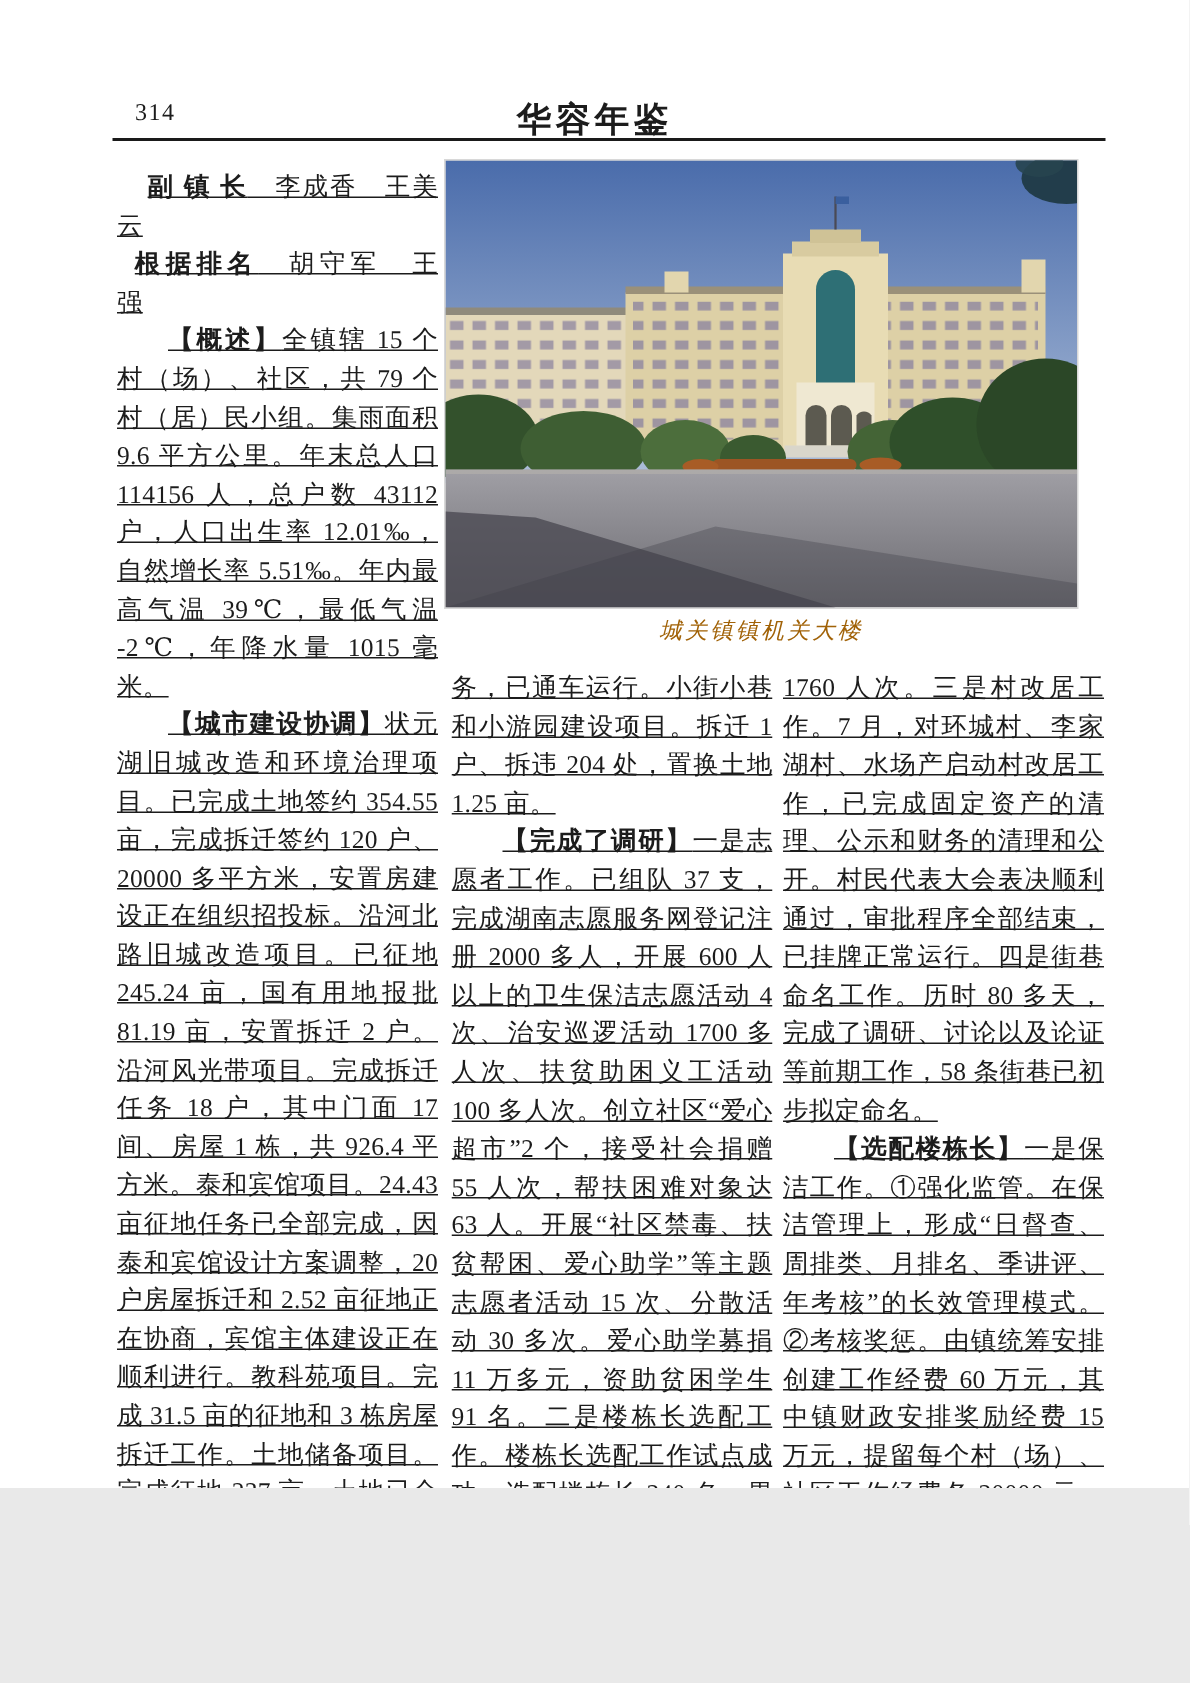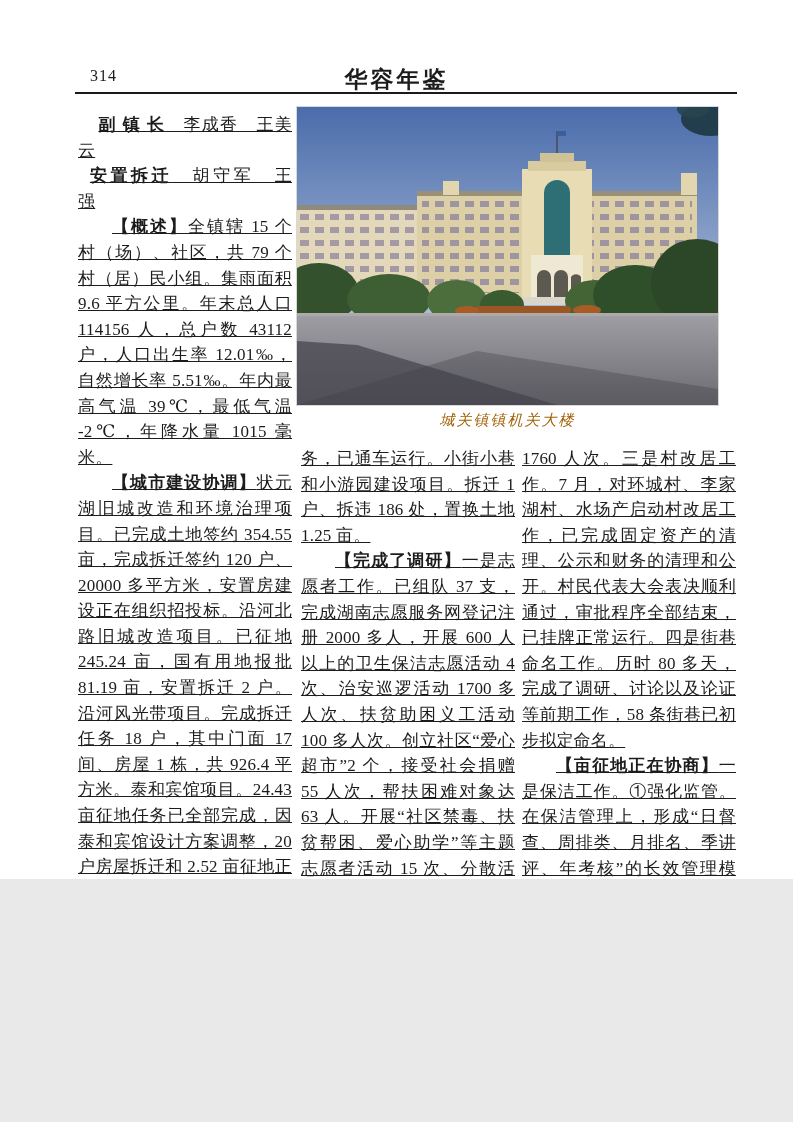--- a/index.html
+++ b/index.html
@@ -1,17 +1,17 @@
 <!DOCTYPE html>
 <html><head>
 <meta charset="utf-8">
 <style>
   html,body{margin:0;padding:0;background:#e9e9e9;}
   .page{
-    position:relative;width:793px;height:879px;margin:0 auto;
+    position:relative;width:793px;height:992px;margin:0 auto;
     background:#ffffff;overflow:hidden;
     font-family:"Liberation Serif","DejaVu Serif",serif;
     color:#1c1c1c;
   }
   
   .header-num{position:absolute;left:90px;top:67px;font-size:16px;letter-spacing:1px;}
   .header-title{position:absolute;left:0;top:64px;width:793px;text-align:center;
     font-size:23px;letter-spacing:3px;font-weight:600;}
   .header-rule{position:absolute;left:75px;top:92px;width:662px;height:2px;background:#1a1a1a;}
   
@@ -101,26 +101,26 @@
       <rect x="0" y="206" width="421" height="92" fill="url(#ground)"></rect>
       <rect x="0" y="206" width="421" height="3" fill="#b9b6ae" opacity="0.5"></rect>
       <polygon points="0,298 0,234 60,238 260,298" fill="#4b4a53" opacity="0.8"></polygon>
       <polygon points="0,298 180,244 421,282 421,298" fill="#3f3e47" opacity="0.35"></polygon>
     </svg>
   </div>
   <div class="photo-caption">城关镇镇机关大楼</div>
 
   <div class="col col-left">
       <p class="para officer1"><span class="b">副 镇 长</span><span>　李成香　王美云</span></p>
-      <p class="para officer2"><span class="b">安置拆迁</span><span>　胡守军　王　强</span></p>
+      <p class="para officer2"><span class="b">根据排名</span><span>　胡守军　王　强</span></p>
       <p class="para"><span class="b">【概述】</span><span>全镇辖 15 个村（场）、社区，共 79 个村（居）民小组。集雨面积 9.6 平方公里。年末总人口 114156 人，总户数 43112 户，人口出生率 12.01‰，自然增长率 5.51‰。年内最高气温 39℃，最低气温 -2℃，年降水量 1015 毫米。</span></p>
       <p class="para"><span class="b">【城市建设协调】</span><span>状元湖旧城改造和环境治理项目。已完成土地签约 354.55 亩，完成拆迁签约 120 户、20000 多平方米，安置房建设正在组织招投标。沿河北路旧城改造项目。已征地 245.24 亩，国有用地报批 81.19 亩，安置拆迁 2 户。沿河风光带项目。完成拆迁任务 18 户，其中门面 17 间、房屋 1 栋，共 926.4 平方米。泰和宾馆项目。24.43 亩征地任务已全部完成，因泰和宾馆设计方案调整，20 户房屋拆迁和 2.52 亩征地正在协商，宾馆主体建设正在顺利进行。教科苑项目。完成 31.5 亩的征地和 3 栋房屋拆迁工作。土地储备项目。完成征地 237 亩，土地已全部签约，拆迁工作正有序进行。城市供水项目。已完成铺埋自来水主管 6000 米，高压线入地 2700 米的全部协调任务。华鲁线建设。完成 4 户拆迁任</span></p>
     </div>
   <div class="col col-middle">
-      <p class="para cont"><span>务，已通车运行。小街小巷和小游园建设项目。拆迁 1 户、拆违 186 处，置换土地 1.25 亩。</span></p>
+      <p class="para cont"><span>务，已通车运行。小街小巷和小游园建设项目。拆迁 1 户、拆违 204 处，置换土地 1.25 亩。</span></p>
       <p class="para"><span class="b">【完成了调研】</span><span>一是志愿者工作。已组队 37 支，完成湖南志愿服务网登记注册 2000 多人，开展 600 人以上的卫生保洁志愿活动 4 次、治安巡逻活动 1700 多人次、扶贫助困义工活动 100 多人次。创立社区“爱心超市”2 个，接受社会捐赠 55 人次，帮扶困难对象达 63 人。开展“社区禁毒、扶贫帮困、爱心助学”等主题志愿者活动 15 次、分散活动 30 多次。爱心助学募捐 11 万多元，资助贫困学生 91 名。二是楼栋长选配工作。楼栋长选配工作试点成功，选配楼栋长 340 名。累计协助社区收集民生问题和意见建议 200 多条，人口信息 6000 多条，处理纠纷 180 件，排查隐患 310 处，组织巡逻</span></p>
     </div>
   <div class="col col-right">
       <p class="para cont"><span>1760 人次。三是村改居工作。7 月，对环城村、李家湖村、水场产启动村改居工作，已完成固定资产的清理、公示和财务的清理和公开。村民代表大会表决顺利通过，审批程序全部结束，已挂牌正常运行。四是街巷命名工作。历时 80 多天，完成了调研、讨论以及论证等前期工作，58 条街巷已初步拟定命名。</span></p>
-      <p class="para"><span class="b">【亩征地正在协商】</span><span>一是保洁工作。①强化监管。在保洁管理上，形成“日督查、周排类、月排名、季讲评、年考核”的长效管理模式。②考核奖惩。由镇统筹安排创建工作经费 60 万元，其中镇财政安排奖励经费 15 万元，提留每个村（场）、社区工作经费各 30000 元，根据排名，每季度讲评发放，以奖代投。季度讲评实行好坏“两上台”，对先进单位授予流动红旗、作典型</span></p>
+      <p class="para"><span class="b">【选配楼栋长】</span><span>一是保洁工作。①强化监管。在保洁管理上，形成“日督查、周排类、月排名、季讲评、年考核”的长效管理模式。②考核奖惩。由镇统筹安排创建工作经费 60 万元，其中镇财政安排奖励经费 15 万元，提留每个村（场）、社区工作经费各 30000 元，根据排名，每季度讲评发放，以奖代投。季度讲评实行好坏“两上台”，对先进单位授予流动红旗、作典型</span></p>
     </div>
 
 </div>
 
 </body></html>

